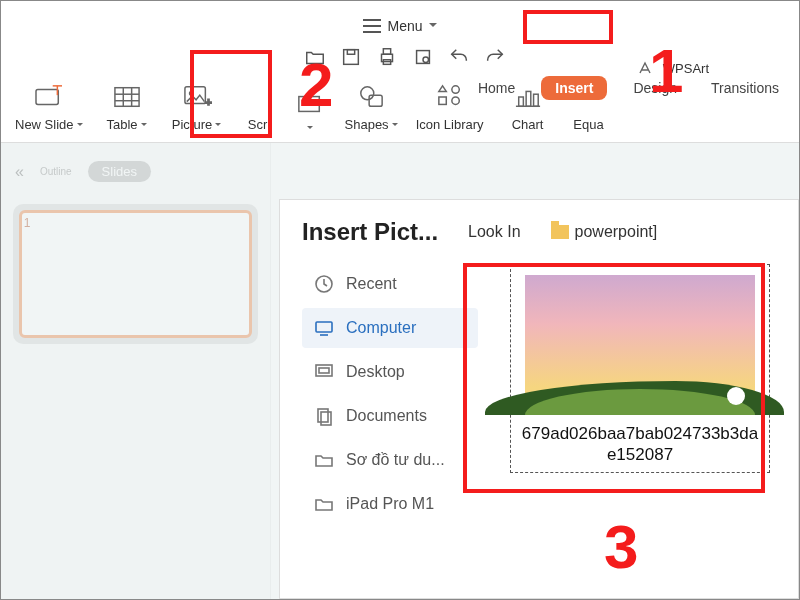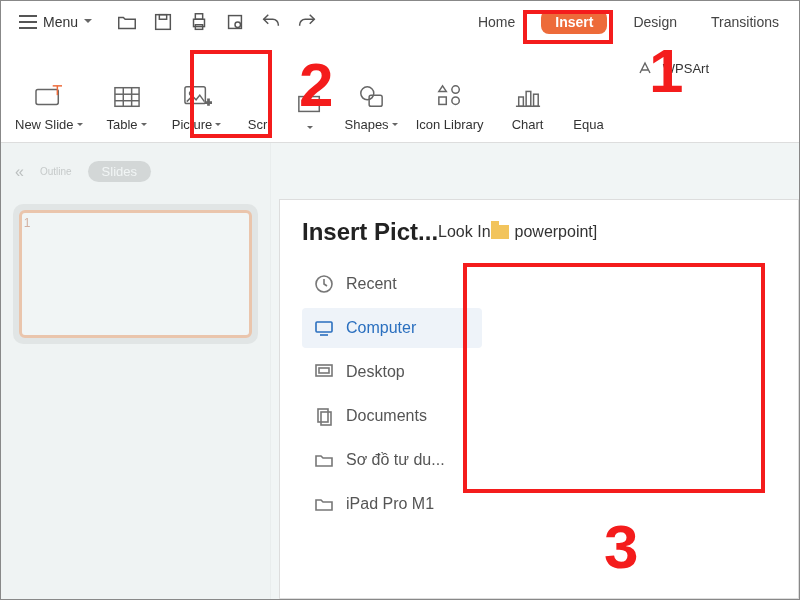--- a/index.html
+++ b/index.html
@@ -12,20 +12,21 @@
       border: 1px solid #888;
     }
     
     .menubar {
       height: 42px;
       display: flex; align-items: center;
       padding: 13px 12px;
       gap: 8px;
       font-size: 14px;
       color: #333;
+      flex-direction: column;
     }
     .menu-btn {
       display: flex; align-items: center; gap: 6px;
       padding: 4px 6px; cursor: pointer;
     }
     .hamburger { width: 18px; height: 14px; display: flex; flex-direction: column; justify-content: space-between; }
     .hamburger span { height: 2px; background: #555; }
     .chev-down { width: 0; height: 0; border: 4px solid transparent; border-top-color: #666; margin-top: 2px; }
     .qat { display: flex; gap: 14px; margin-left: 10px; }
     .qat-ico { width: 22px; height: 22px; display: flex; align-items: center; justify-content: center; color: #555; }
@@ -78,21 +79,21 @@
       top:142px;
     }
     .dialog {
       position:absolute;
       top:198px; left:278px;
       right:0; bottom:0;
       background:#fff;
       border:1px solid #ddd;
       padding: 18px 22px;
     }
-    .dlg-head { display:flex; align-items:center; }
+    .dlg-head { display:flex; align-items:center; gap:30px; }
     .dlg-title { font-size:24px; font-weight:700; color:#222; white-space:nowrap; overflow:hidden; text-overflow:ellipsis; max-width:180px;}
     .look-in { font-size:16px; color:#333; }
     .folder-chip { display:flex; align-items:center; gap:6px; font-size:16px; color:#333; }
     .folder-ico { width:18px; height:14px; background:#f2c45c; position:relative; }
     .folder-ico::before { content:''; position:absolute; top:-4px; left:0; width:8px; height:4px; background:#f2c45c; }
 
     .dlg-body { display:flex; margin-top:18px; gap:26px; }
     .loc-list { width:180px; display:flex; flex-direction:column; gap:4px; }
     .loc-item {
       display:flex; align-items:center; gap:12px;
@@ -366,20 +367,30 @@
       <div class="loc-item">
         <span class="loc-ico">
             <svg viewBox="0 0 20 20" fill="none" stroke="#777" stroke-width="1.6">
               <path d="M2 6h5l2 2h9v8H2V6z"></path>
             </svg>
           </span>
         <span>iPad Pro M1</span>
       </div>
     </div>
 
+    <div class="file-area">
+      <div class="file-tile">
+        <div class="file-thumb">
+          <div class="hill2"></div>
+            <div class="hill1"></div>
+            <div class="bunny"></div>
+        </div>
+        <div class="file-name">679ad026baa7bab024733b3dae152087</div>
+      </div>
+    </div>
   </div>
 </div>
 
 <div class="ann-box" style="top:9px; left:522px; width:90px; height:34px;"></div>
 <div class="ann-num" style="top:34px; left:648px;">1</div>
 
 <div class="ann-box" style="top:49px; left:189px; width:82px; height:88px;"></div>
 <div class="ann-num" style="top:48px; left:298px;">2</div>
 
 <div class="ann-box" style="top:262px; left:462px; width:302px; height:230px;"></div>

